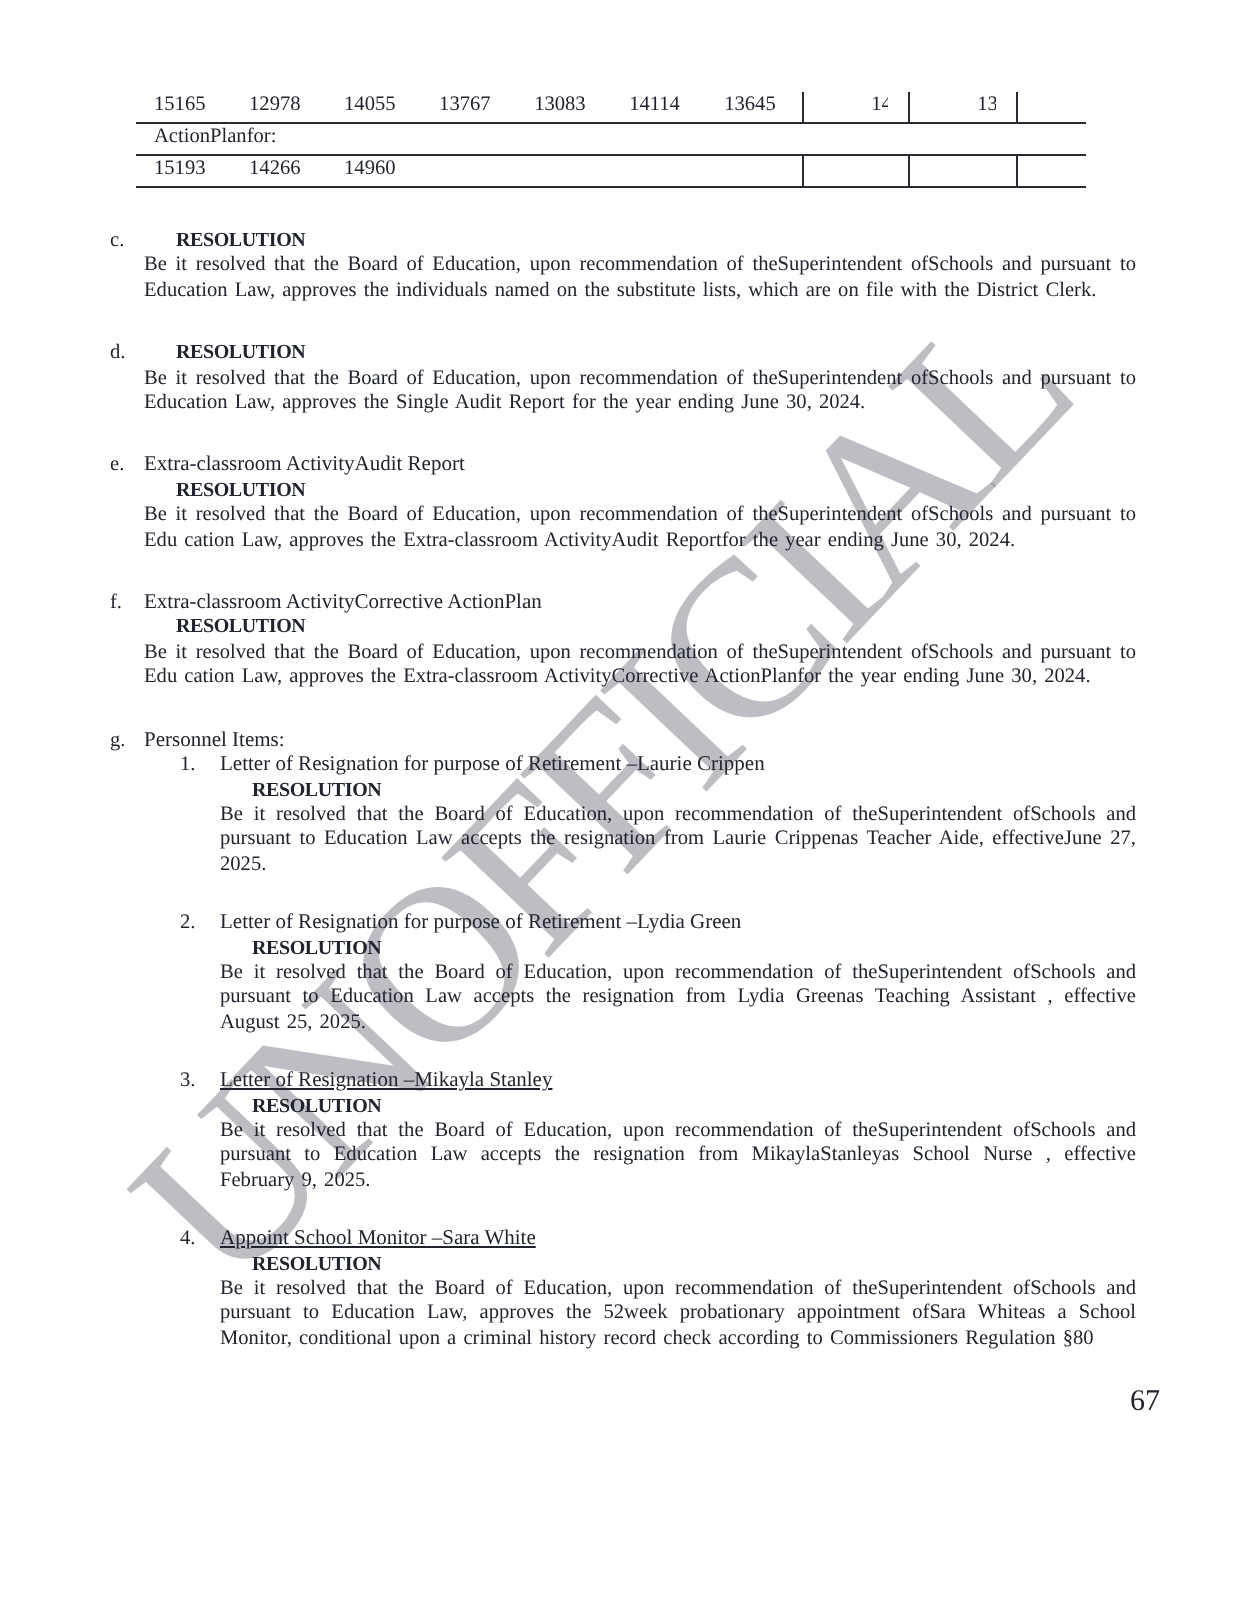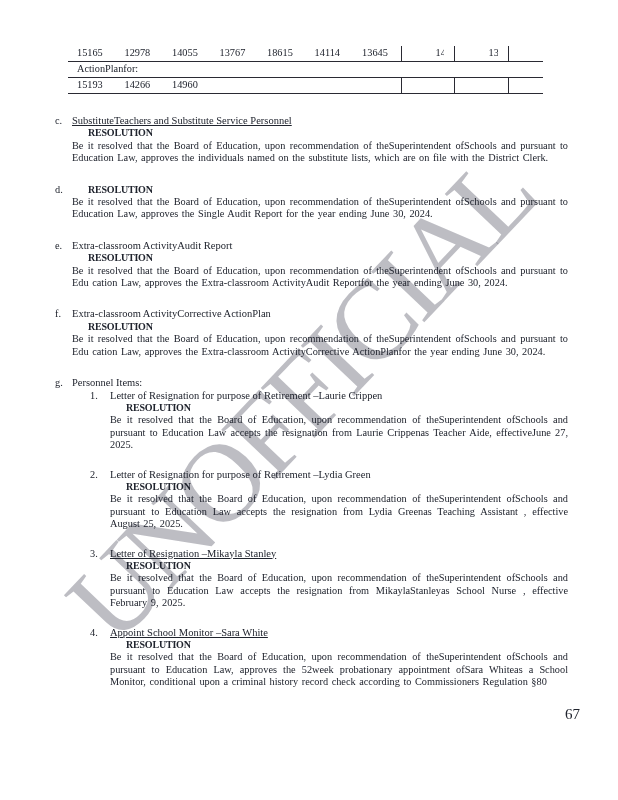--- a/index.html
+++ b/index.html
@@ -99,21 +99,21 @@
   <div class="watermark">UNOFFICIAL</div>
 
   <div class="content">
 
     <div class="vote-table">
       <div class="trow">
         <div class="cell w48">15165</div>
         <div class="cell w48">12978</div>
         <div class="cell w48">14055</div>
         <div class="cell w48">13767</div>
-        <div class="cell w48">18615</div>
+        <div class="cell w48">13083</div>
         <div class="cell w48">14114</div>
         <div class="cell w48">13645</div>
         <div class="cell w46 bl">14284</div>
         <div class="cell w48b bl">13009</div>
         <div class="cell wlast bl"></div>
       </div>
       <div class="trow">
         <div class="cell full">ActionPlanfor:</div>
       </div>
       <div class="trow">
@@ -126,21 +126,20 @@
         <div class="cell w48"></div>
         <div class="cell w46 bl"></div>
         <div class="cell w48b bl"></div>
         <div class="cell wlast bl"></div>
       </div>
     </div>
 
     <div class="section">
       <div class="letter">c.</div>
       <div class="sec-body">
-        <div class="title underline">SubstituteTeachers and Substitute Service Personnel </div>
         <div class="resolution">RESOLUTION</div>
         <p class="para">Be it resolved that the Board of Education, upon recommendation of theSuperintendent ofSchools and pursuant to Education Law, approves the individuals named on the substitute lists, which are on file with the District Clerk.</p>
       </div>
     </div>
 
     <div class="section">
       <div class="letter">d.</div>
       <div class="sec-body">
         <div class="resolution">RESOLUTION</div>
         <p class="para">Be it resolved that the Board of Education, upon recommendation of theSuperintendent ofSchools and pursuant to Education Law, approves the Single Audit Report for the year ending June 30, 2024.</p>

